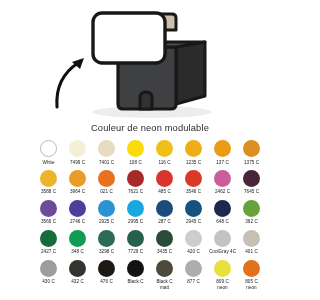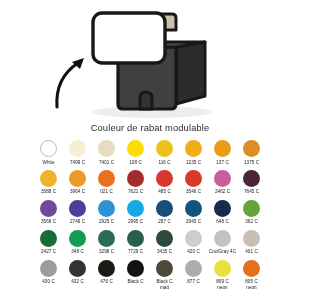--- a/index.html
+++ b/index.html
@@ -98,21 +98,21 @@
 
     <path d="M158 14 L172 14 Q176 14 176 18 L176 30 L158 30 Z" fill="#cdc0ab" stroke="#1a1718" stroke-width="3" stroke-linejoin="round"></path>
 
     <rect x="93" y="13" width="72" height="50" rx="9" ry="9" fill="#ffffff" stroke="#1a1718" stroke-width="3.4"></rect>
 
     <path d="M57 107 Q55 78 78 63" fill="none" stroke="#111111" stroke-width="3.1" stroke-linecap="round"></path>
     <path d="M84 58 L72 62 L80 69 Z" fill="#111111"></path>
   </svg>
 </div>
 
-<div id="palette-title">Couleur de rabat modulable</div>
+<div id="palette-title">Couleur de neon modulable</div>
 
 <div id="swatch-grid">
     <div class="swatch-row">
       <div class="swatch-cell">
         <div class="swatch-dot outlined" style="background: rgb(255, 255, 255);"></div>
         <div class="swatch-label">White</div>
       </div>
       <div class="swatch-cell">
         <div class="swatch-dot" style="background: rgb(244, 239, 213);"></div>
         <div class="swatch-label">7499 C</div>

